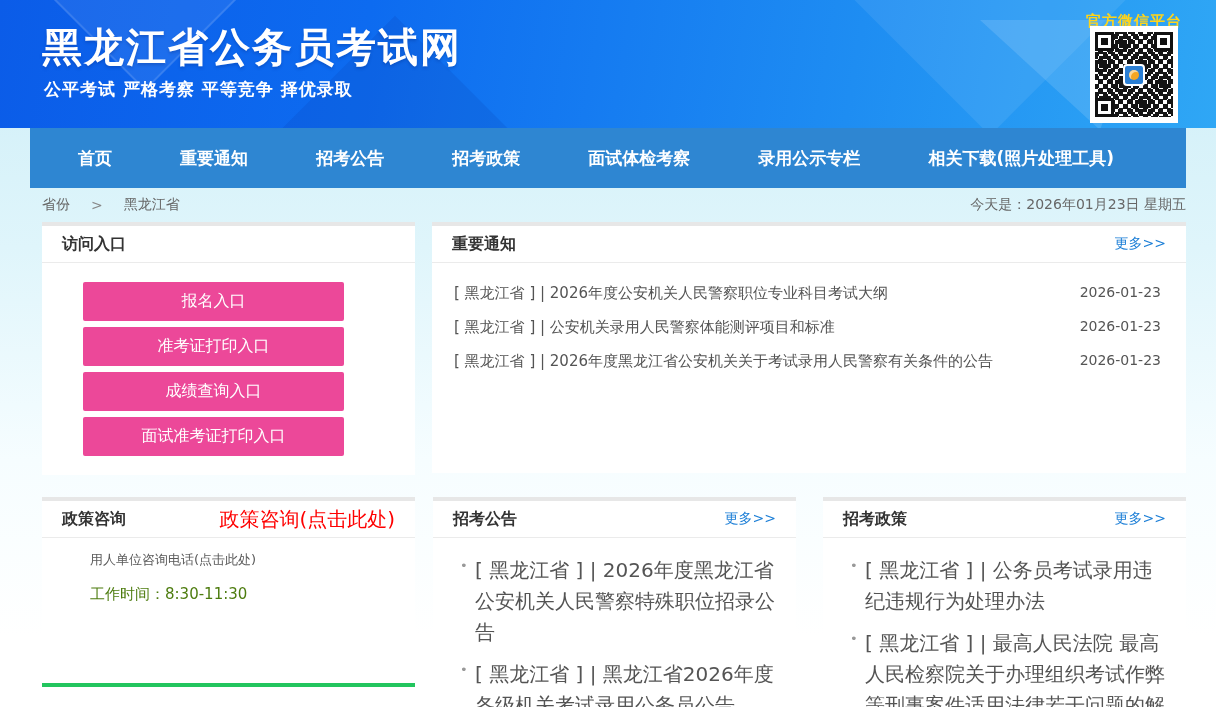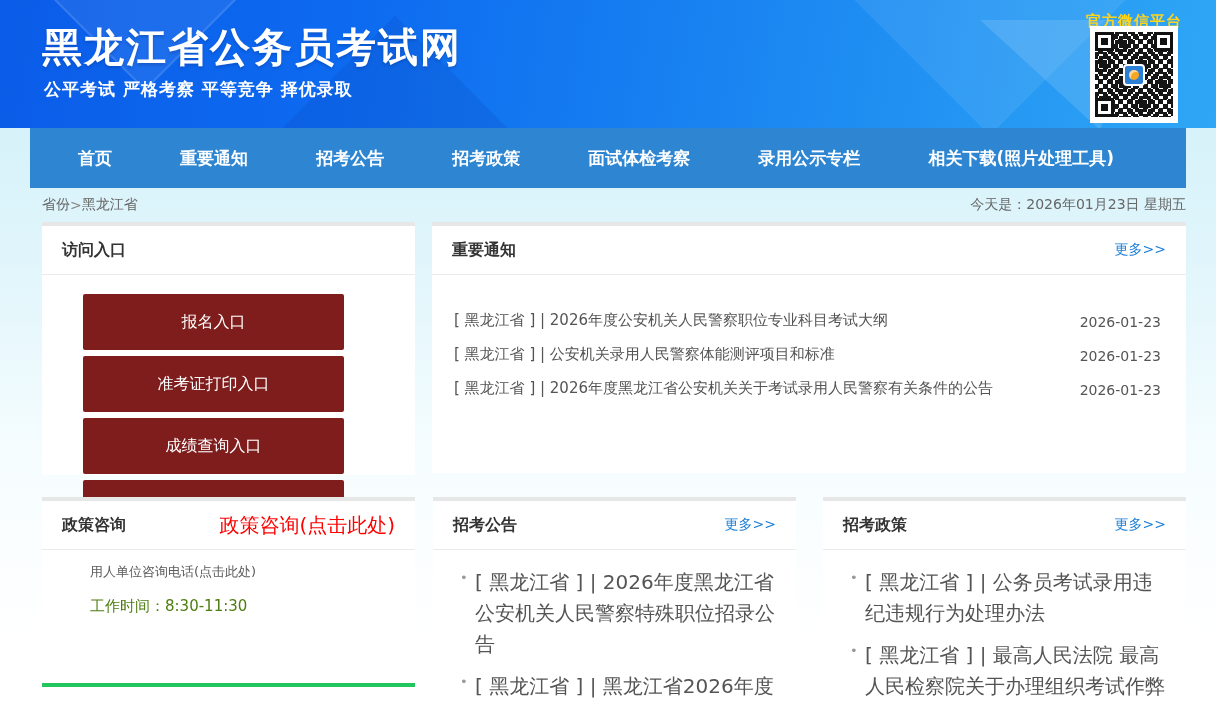--- a/index.html
+++ b/index.html
@@ -65,51 +65,51 @@
     padding:0 72px 0 48px;
   }
   .nav-item { color:#fff; font-size:17px; font-weight:bold; cursor:pointer; white-space:nowrap; }
 
   
   .crumb-row {
     position:absolute; left:42px; top:188px; width:1144px; height:34px;
     display:flex; align-items:center; justify-content:space-between;
     color:#666; font-size:14px;
   }
-  .crumb { display:flex; align-items:center; gap:0; }
+  .crumb { display:flex; align-items:center; gap:21px; }
   .crumb .sep { color:#888; }
 
   
   .panel { position:absolute; background:#fff; border-top:4px solid #e7e7e7; }
   .panel-head {
-    height:49px; display:flex; align-items:center; justify-content:space-between;
+    height:37px; display:flex; align-items:center; justify-content:space-between;
     padding:0 20px; border-bottom:1px solid #ebebeb;
   }
   .panel-title { font-size:16px; font-weight:bold; color:#333; }
   .more-link { font-size:14px; color:#1b7ed6; cursor:pointer; }
 
   .panel-entry   { left:42px;  top:222px; width:373px; height:253px; }
   .panel-notice  { left:432px; top:222px; width:754px; height:251px; }
   .panel-consult { left:42px;  top:497px; width:373px; height:190px; border-bottom:4px solid #22c55e; }
   .panel-announce{ left:433px; top:497px; width:363px; height:210px; }
   .panel-policy  { left:823px; top:497px; width:363px; height:210px; }
 
   
   .entry-btns { padding:19px 0 0 41px; }
   .entry-btn {
-    width:261px; height:56px; margin-bottom:6px; background:#7f1d1d; border:none;
+    width:261px; height:39px; margin-bottom:6px; background:#ec4899; border:none;
     color:#fff; font-size:16px; border-radius:2px; cursor:pointer;
     display:flex; align-items:center; justify-content:center;
     font-family:"DejaVu Sans","Liberation Sans",sans-serif;
   }
 
   
   .notice-list { padding:21px 25px 0 22px; }
   .notice-row {
-    height:34px; display:flex; align-items:flex-end; justify-content:space-between;
+    height:34px; display:flex; align-items:flex-start; justify-content:space-between;
     font-size:15px; color:#545454; cursor:pointer;
   }
   .notice-row .n-date { color:#555; font-size:14px; }
 
   
   .bullet-list { padding:17px 16px 0 27px; }
   .bullet-item {
     position:relative; padding-left:15px; margin-bottom:11px;
     font-size:20px; color:#545454; line-height:1.55; cursor:pointer;
   }

